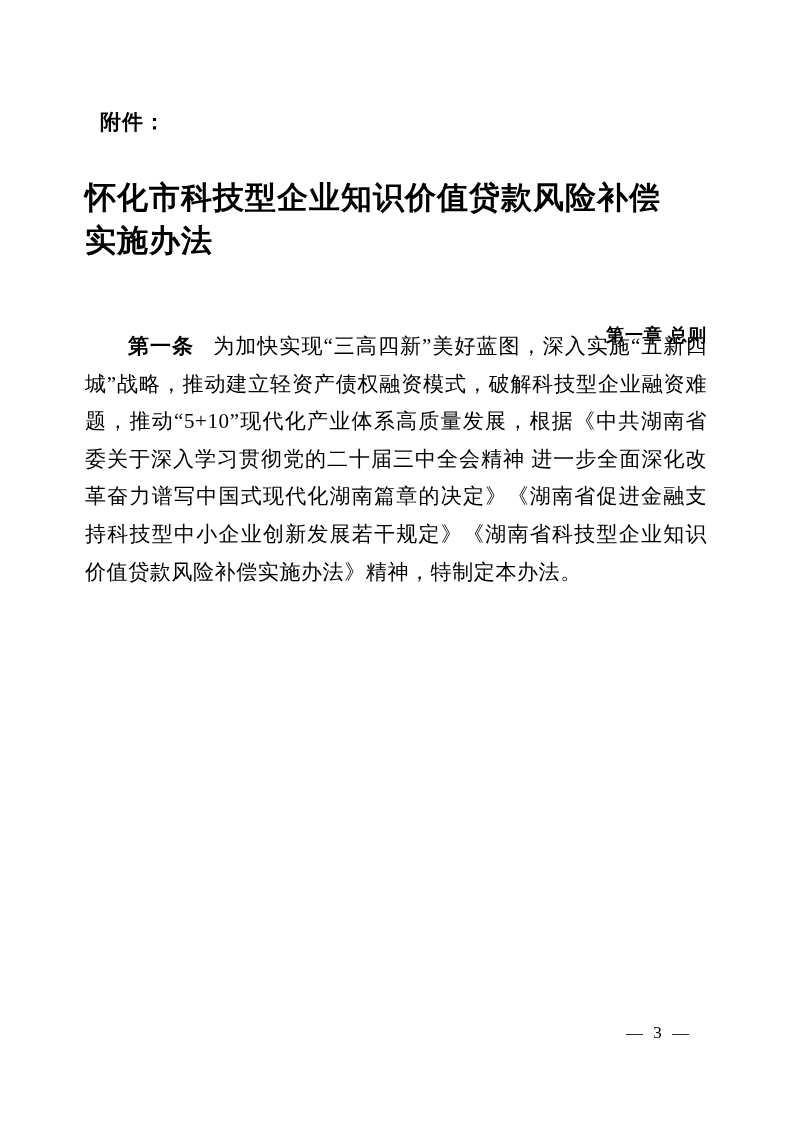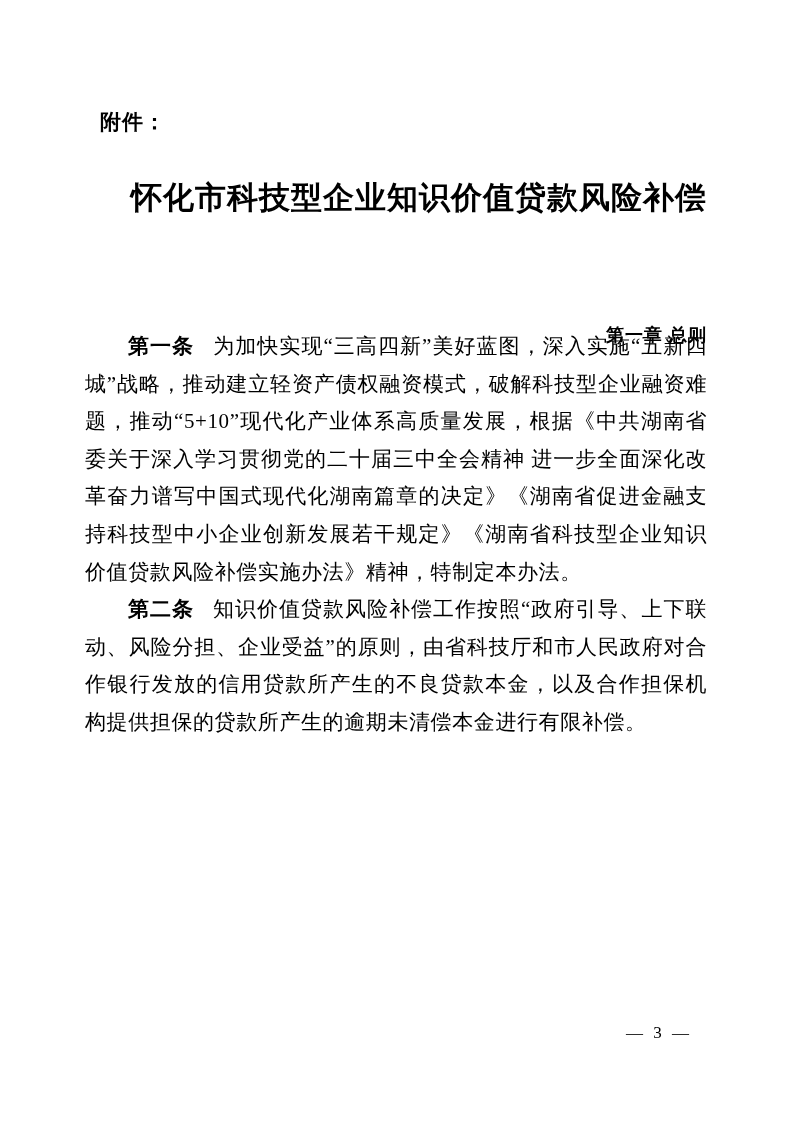--- a/index.html
+++ b/index.html
@@ -22,21 +22,21 @@
     font-weight: 700;
     font-size: 21px;
     letter-spacing: 1px;
     white-space: nowrap;
   }
   .doc-title {
     position: absolute;
     left: 85px;
     top: 176px;
     width: 622px;
-    text-align: right;
+    text-align: left;
     font-weight: 700;
     font-size: 31px;
     line-height: 43px;
     letter-spacing: 1px;
     margin: 0;
   }
   .doc-title span { display: block; }
   .chapter-heading {
     position: absolute;
     left: 85px;
@@ -79,28 +79,26 @@
 </style>
 </head>
 <body>
 
 <div class="page">
 
   <div class="attachment-label">附件：</div>
 
   <h1 class="doc-title">
     <span>怀化市科技型企业知识价值贷款风险补偿</span>
+    <span>实施办法</span>
   </h1>
 
   <div class="chapter-heading">第一章 总则</div>
 
   <div class="body-text">
     <p>
       <span class="article-number">第一条</span><span>为加快实现“三高四新”美好蓝图，深入实施“五新四城”战略，推动建立轻资产债权融资模式，破解科技型企业融资难题，推动“5+10”现代化产业体系高质量发展，根据《中共湖南省委关于深入学习贯彻党的二十届三中全会精神 进一步全面深化改革奋力谱写中国式现代化湖南篇章的决定》《湖南省促进金融支持科技型中小企业创新发展若干规定》《湖南省科技型企业知识价值贷款风险补偿实施办法》精神，特制定本办法。</span>
     </p>
-    <p>
-      <span class="article-number">第二条</span><span>知识价值贷款风险补偿工作按照“政府引导、上下联动、风险分担、企业受益”的原则，由省科技厅和市人民政府对合作银行发放的信用贷款所产生的不良贷款本金，以及合作担保机构提供担保的贷款所产生的逾期未清偿本金进行有限补偿。</span>
-    </p>
   </div>
 
   <div class="page-number">— 3 —</div>
 
 </div>
 
 </body></html>

